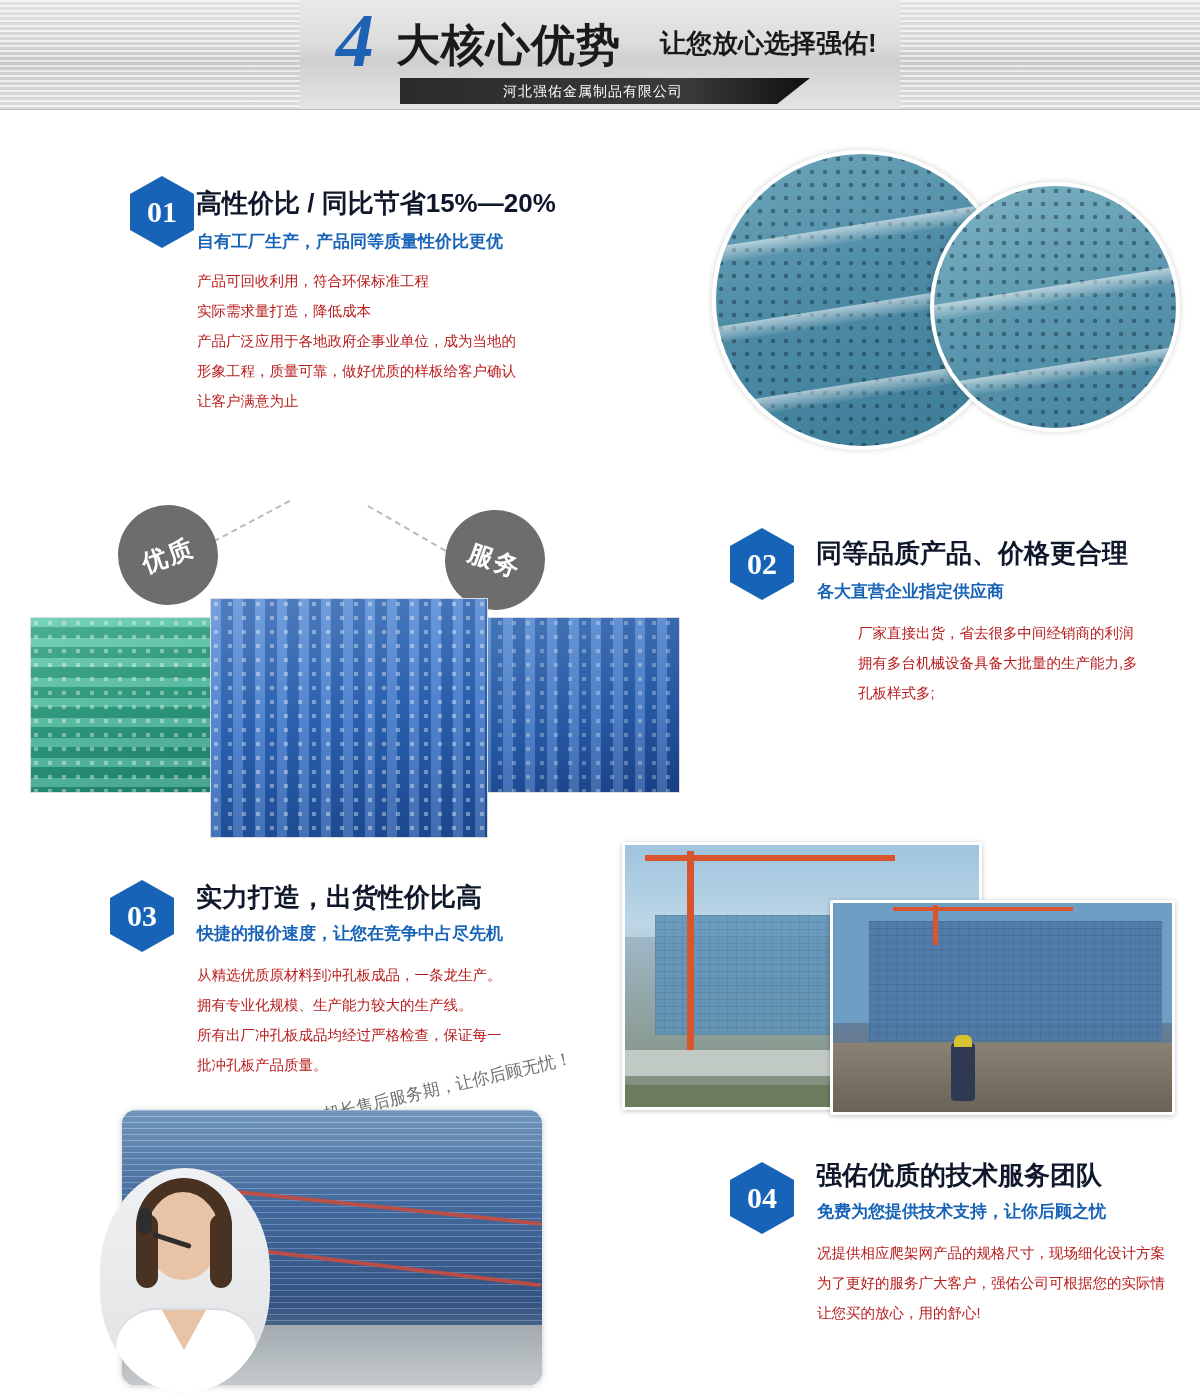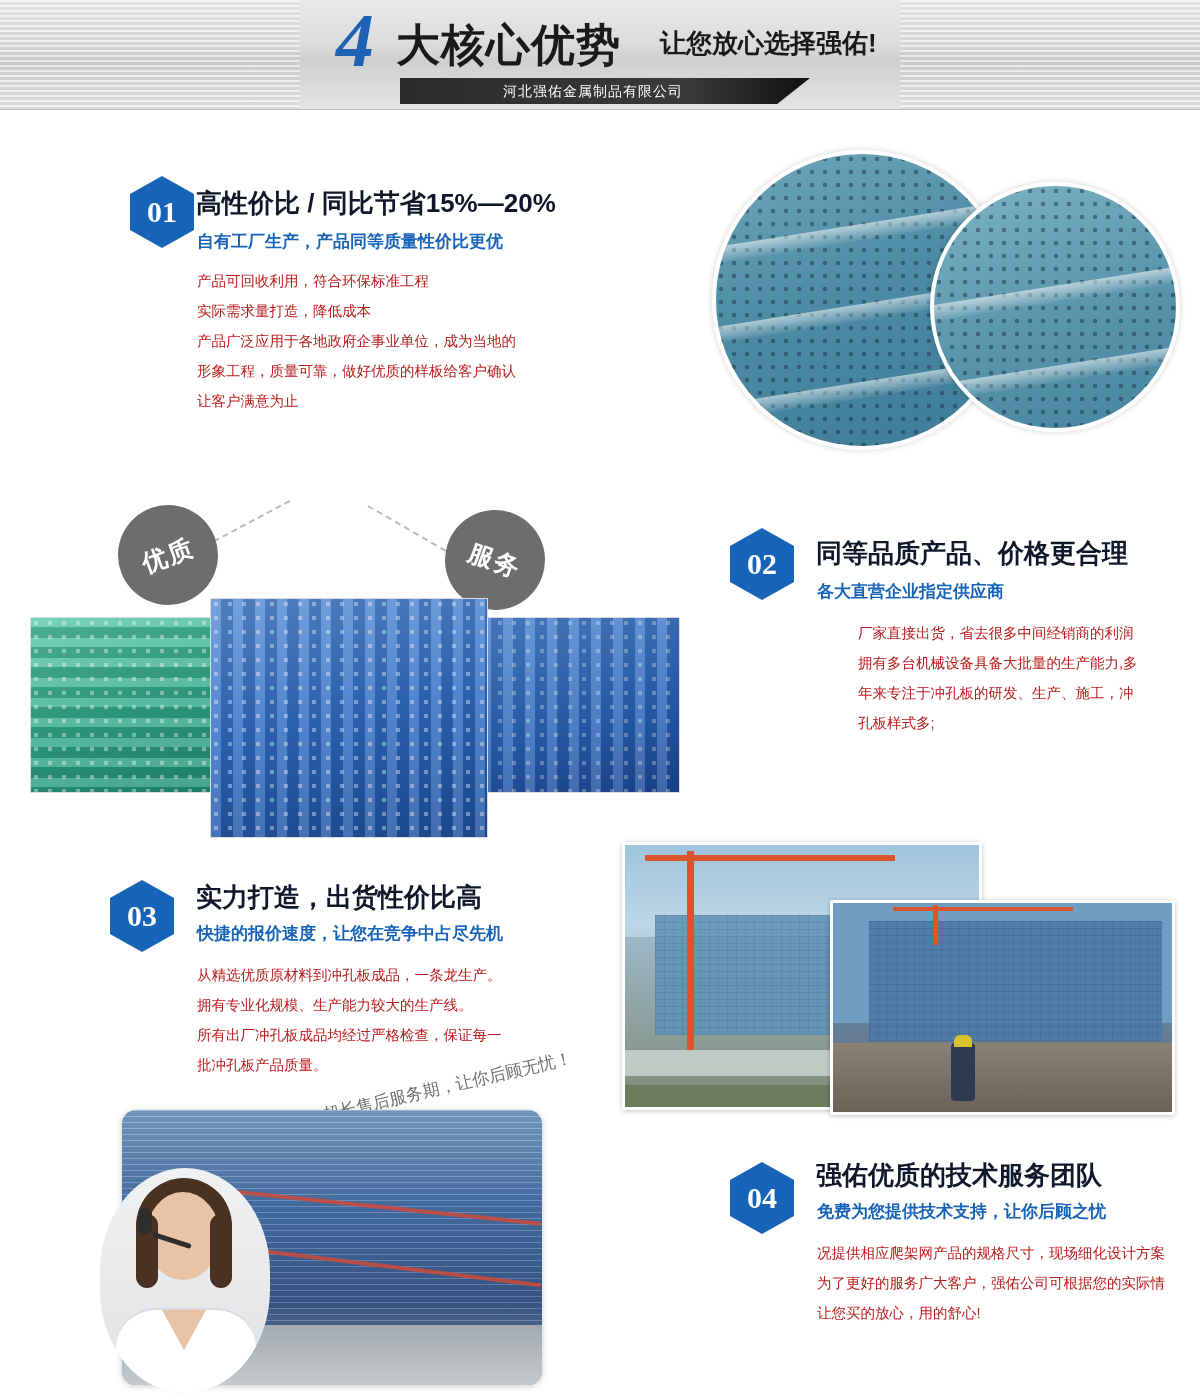--- a/index.html
+++ b/index.html
@@ -387,21 +387,20 @@
     <div class="wave"></div>
     <div class="dots-ov" style="opacity:.38"></div>
   </div>
 
   <div class="hex" style="left:730px; top:528px;">02</div>
   <div class="sec-title" style="left:816px; top:536px;text-align:center;">同等品质产品、价格更合理</div>
   <div class="sec-sub" style="left:817px; top:580px;">各大直营企业指定供应商</div>
   <div class="sec-body" style="left:817px; top:618px;margin-left:41px;">
     <div>厂家直接出货，省去很多中间经销商的利润</div>
     <div>拥有多台机械设备具备大批量的生产能力,多</div>
-    <div>年来专注于冲孔板的研发、生产、施工，冲</div>
     <div>孔板样式多;</div>
   </div>
 
   <div class="hex" style="left:110px; top:880px;">03</div>
   <div class="sec-title" style="left:196px; top:880px;">实力打造，出货性价比高</div>
   <div class="sec-sub" style="left:197px; top:922px;">快捷的报价速度，让您在竞争中占尽先机</div>
   <div class="sec-body" style="left:197px; top:960px;">
     <div>从精选优质原材料到冲孔板成品，一条龙生产。</div>
     <div>拥有专业化规模、生产能力较大的生产线。</div>
     <div>所有出厂冲孔板成品均经过严格检查，保证每一</div>

